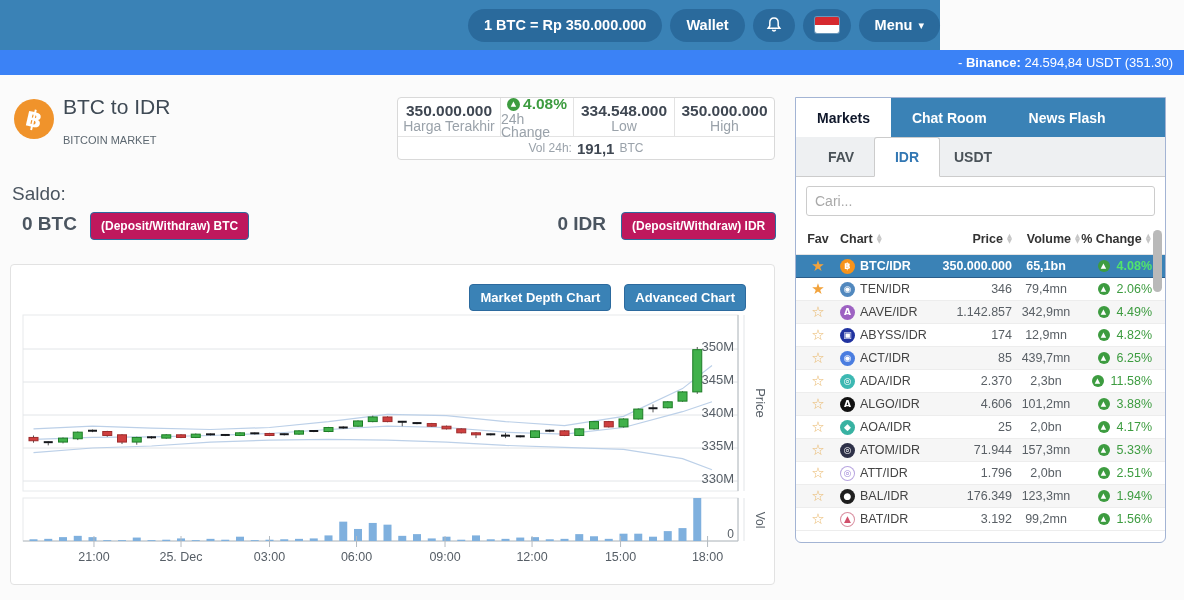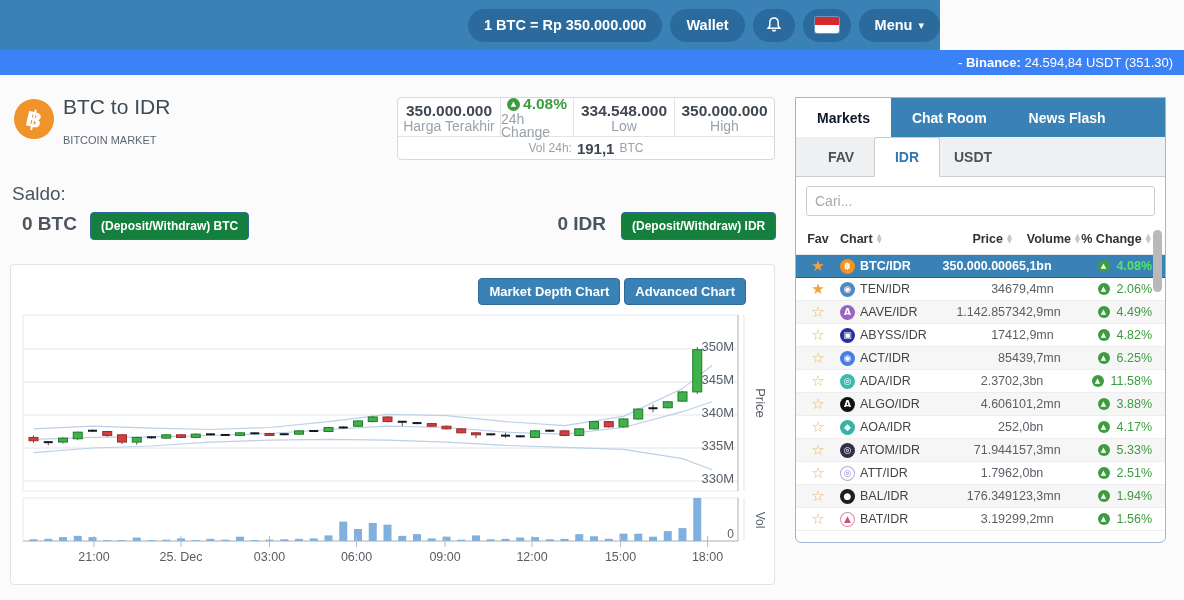--- a/index.html
+++ b/index.html
@@ -47,29 +47,29 @@
   .upicon.s{width:12px;height:12px;flex:0 0 12px}
   .stats-bottom{height:22px;border-top:1px solid #e3e3e3;display:flex;align-items:center;
                 justify-content:center;gap:5px}
   .vl{font-size:12px;color:#9aa2aa}.vv{font-size:15px;font-weight:bold;color:#3f4752}
 
   
   .saldo-label{position:absolute;left:12px;top:183px;font-size:19px;color:#4b5560}
   .bal{position:absolute;top:213px;font-size:19px;font-weight:bold;color:#4b5560}
   .bal-btc{left:22px}
   .bal-idr{left:528px;width:78px;text-align:right}
-  .dw-btn{position:absolute;top:212px;background:#15803d;border:1px solid #2c6a9e;border-radius:4px;
+  .dw-btn{position:absolute;top:212px;background:#be185d;border:1px solid #2c6a9e;border-radius:4px;
           color:#fff;font-weight:bold;font-size:12px;padding:6px 10px;cursor:pointer;
           font-family:"Liberation Sans",sans-serif}
   .dw-btc{left:90px}.dw-idr{left:621px}
 
   
   .chart-panel{position:absolute;left:10px;top:264px;width:765px;height:321px;background:#fff;
                border:1px solid #e2e2e2;border-radius:4px;box-sizing:border-box}
-  .chart-btns{position:absolute;top:13px;right:28px;display:flex;gap:4px}
+  .chart-btns{position:absolute;top:19px;right:28px;display:flex;gap:13px}
   .cbtn{background:#3a82b6;border:1px solid #2c6a9e;border-radius:4px;color:#fff;font-weight:bold;
         font-size:13px;padding:5px 10px;cursor:pointer;font-family:"Liberation Sans",sans-serif}
   .csvg{display:block;position:absolute;left:0;top:0}
 
   
   .panel{position:absolute;left:795px;top:97px;width:371px;height:446px;background:#fff;
          border:1px solid #a3b4d4;border-radius:0 0 6px 6px;box-sizing:border-box;overflow:hidden}
   .ptabs{height:39px;background:#3a82b6;display:flex}
   .ptab{color:#fff;font-weight:bold;font-size:14px;display:flex;align-items:center;
         padding:0 21px;cursor:pointer}
@@ -100,21 +100,21 @@
   .mrow.gray{background:#f6f6f6}
   .mrow.sel{background:#3a82b6;border-color:#2a5d8a;color:#fff}
   .star{width:44px;text-align:center;font-size:15px;color:#e9b668;cursor:pointer;
         font-family:"DejaVu Sans",sans-serif;line-height:1}
   .star.fav{color:#f2a33c}
   .mkt{width:96px;display:flex;align-items:center;gap:5px;color:#444;white-space:nowrap}
   .coin{width:15px;height:15px;border-radius:50%;display:inline-flex;align-items:center;
         justify-content:center;font-size:9px;font-weight:bold;flex:0 0 15px;
         font-family:"DejaVu Sans",sans-serif;line-height:1}
   .pr{width:76px;text-align:right;color:#5a6066}
-  .vol{width:68px;text-align:left;color:#5a6066}
+  .vol{width:68px;text-align:center;color:#5a6066}
   .chg{flex:1;display:flex;justify-content:flex-end;align-items:center;gap:4px;color:#3d9c40}
   .sel .mkt,.sel .pr,.sel .vol{color:#fff;font-weight:bold}
   .sel .chg{color:#52e46c;font-weight:bold}
   .sthumb{position:absolute;right:3px;top:132px;width:9px;height:62px;background:#b9b9b9;border-radius:5px}
   b{font-weight:bold}
 </style>
 </head>
 <body>
 
 <div class="navbar">

